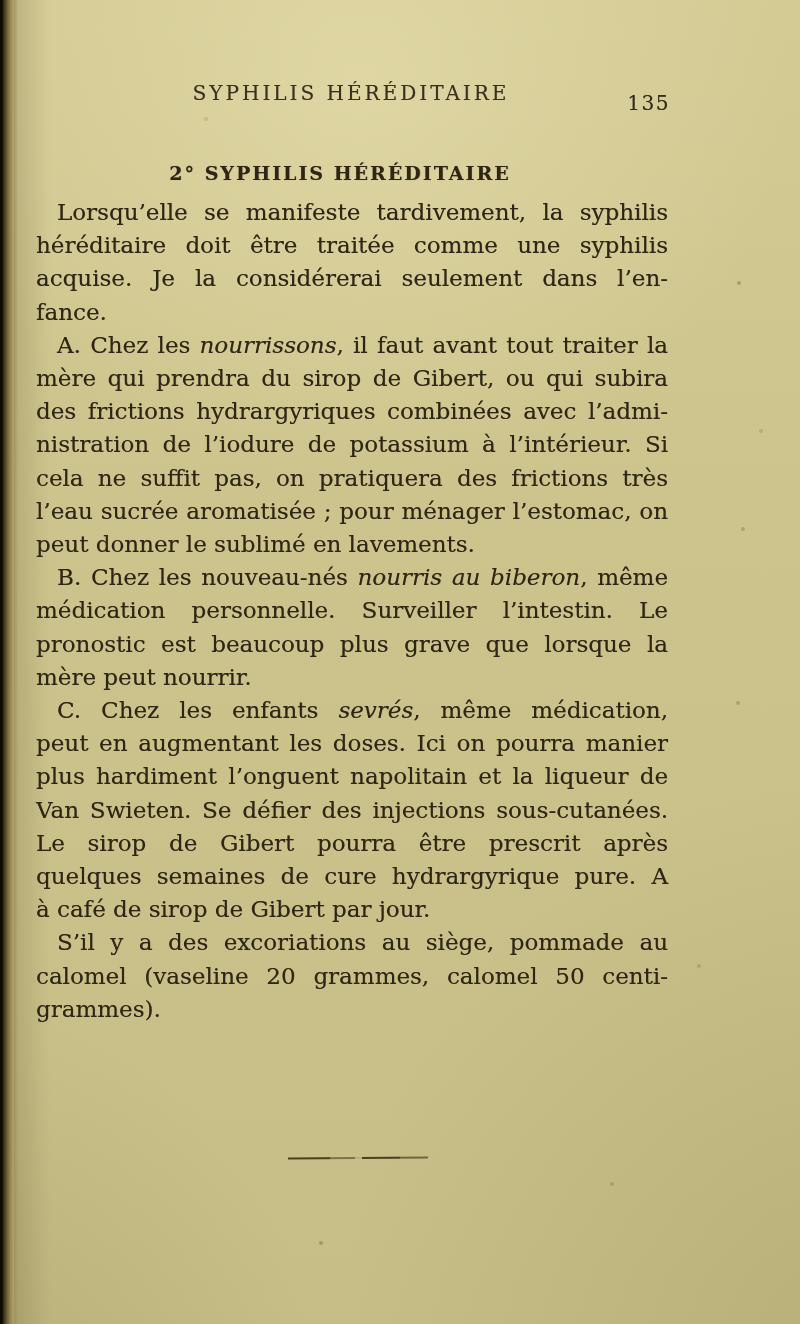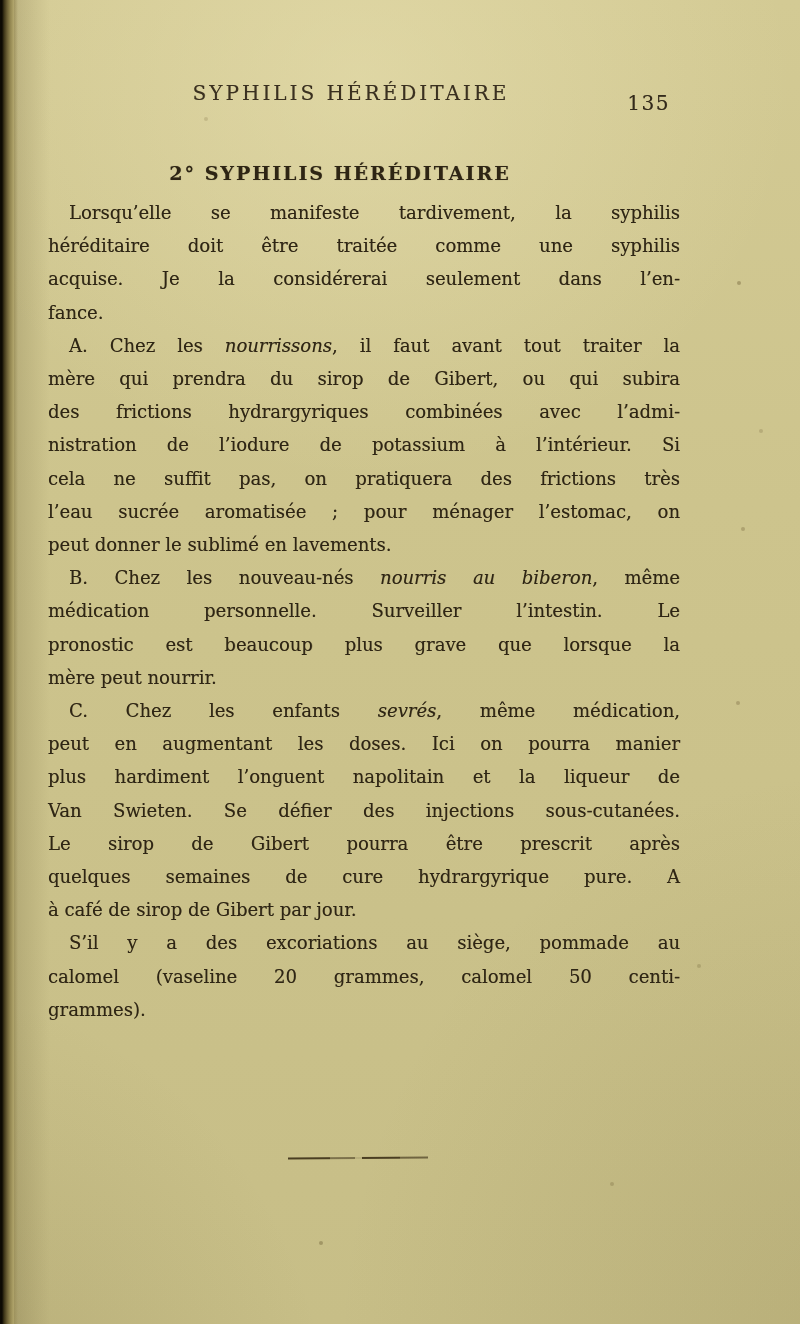--- a/index.html
+++ b/index.html
@@ -33,22 +33,22 @@
     position:absolute;right:6px;top:15px;
     font-size:20px;letter-spacing:1.5px;color:#332a1b;
     text-shadow:0.3px 0.3px 0.6px rgba(40,30,15,0.4);
   }
   .section-heading{
     position:absolute;left:44px;top:147px;width:592px;
     text-align:center;font-weight:bold;font-size:19px;letter-spacing:2px;
     color:#2e2514;text-shadow:0.3px 0.3px 0.7px rgba(40,30,15,0.45);margin-top:15px;
   }
   .body-text{
-    position:absolute;left:48px;top:196px;width:632px;
-    font-size:18px;line-height:33.2px;
+    position:absolute;left:36px;top:196px;width:632px;
+    font-size:23px;line-height:33.2px;
     text-shadow:0.3px 0.3px 0.6px rgba(40,30,15,0.42);
   }
   .line{text-align:justify;text-align-last:justify;}
   .line.end{text-align-last:left;}
   .line.indent{text-indent:21px;}
   .it{font-style:italic;}
   .divider{
     position:absolute;left:288px;top:1157px;width:140px;height:2px;
     transform:rotate(-0.5deg);
     background:linear-gradient(90deg,

